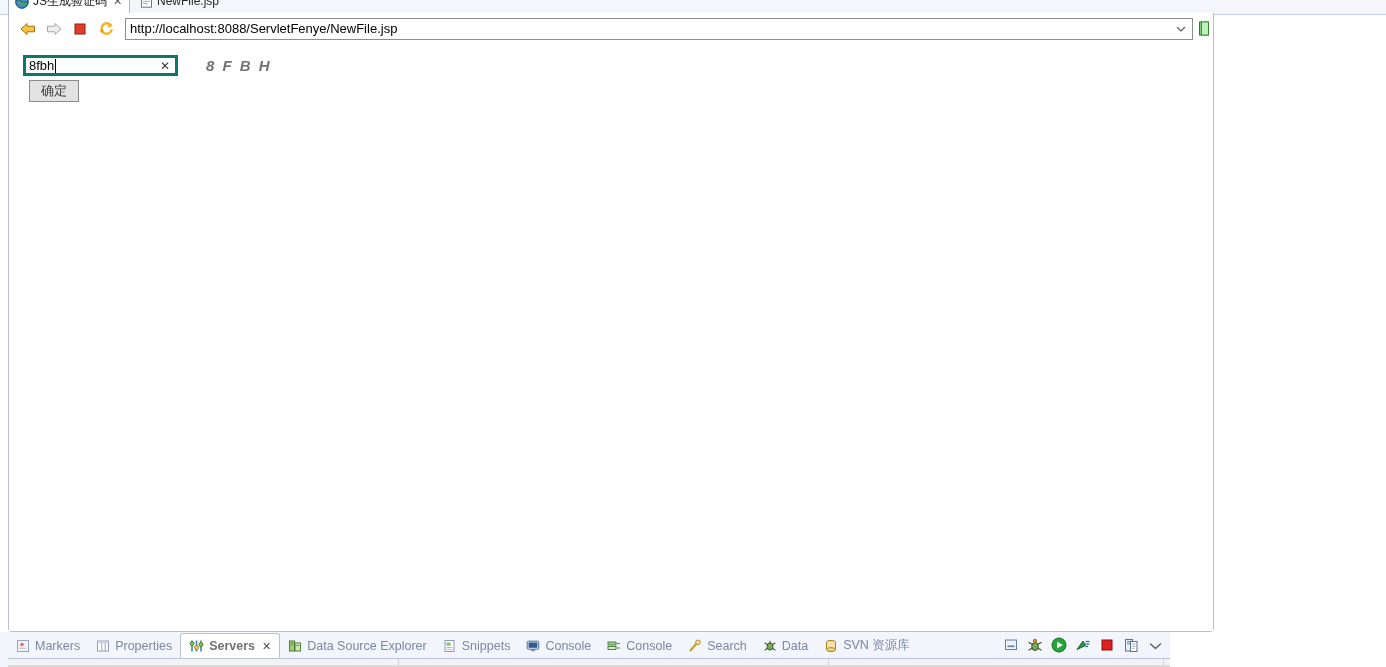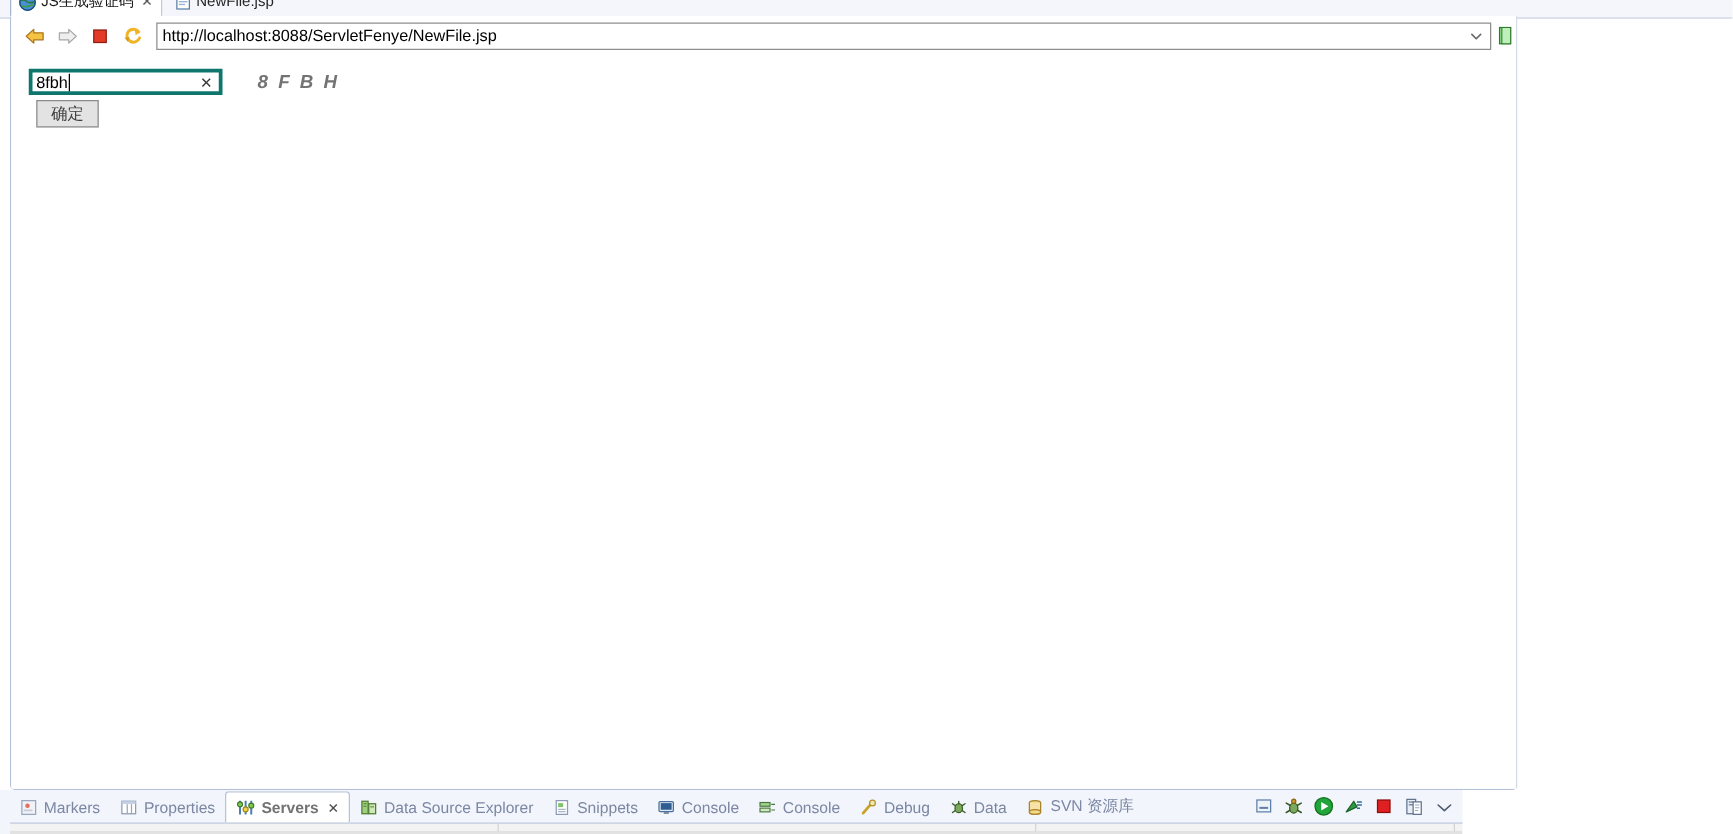--- a/index.html
+++ b/index.html
@@ -346,21 +346,21 @@
         <span class="lbl">Console</span>
       </div>
 
       <div class="vstab">
         <span class="ico">
           <svg width="14" height="14" viewBox="0 0 14 14">
             <line x1="2.5" y1="11.5" x2="8.5" y2="4.5" stroke="#c9a227" stroke-width="2.2" stroke-linecap="round"></line>
             <circle cx="10" cy="3.3" r="2.3" fill="#f2e6b8" stroke="#b09220" stroke-width="1"></circle>
           </svg>
         </span>
-        <span class="lbl">Debug</span>
+        <span class="lbl">Search</span>
       </div>
 
       <div class="vstab">
         <span class="ico">
           <svg width="14" height="14" viewBox="0 0 14 14">
             <ellipse cx="7" cy="7.5" rx="3" ry="3.6" fill="#7aa85f" stroke="#3c5f2a" stroke-width="1"></ellipse>
             <path d="M2 4 L4.2 5.5 M12 4 L9.8 5.5 M2 11 L4.2 9.5 M12 11 L9.8 9.5 M7 2.2 L7 4" stroke="#3c5f2a" stroke-width="1.1" stroke-linecap="round"></path>
           </svg>
         </span>
         <span class="lbl">Data</span>

